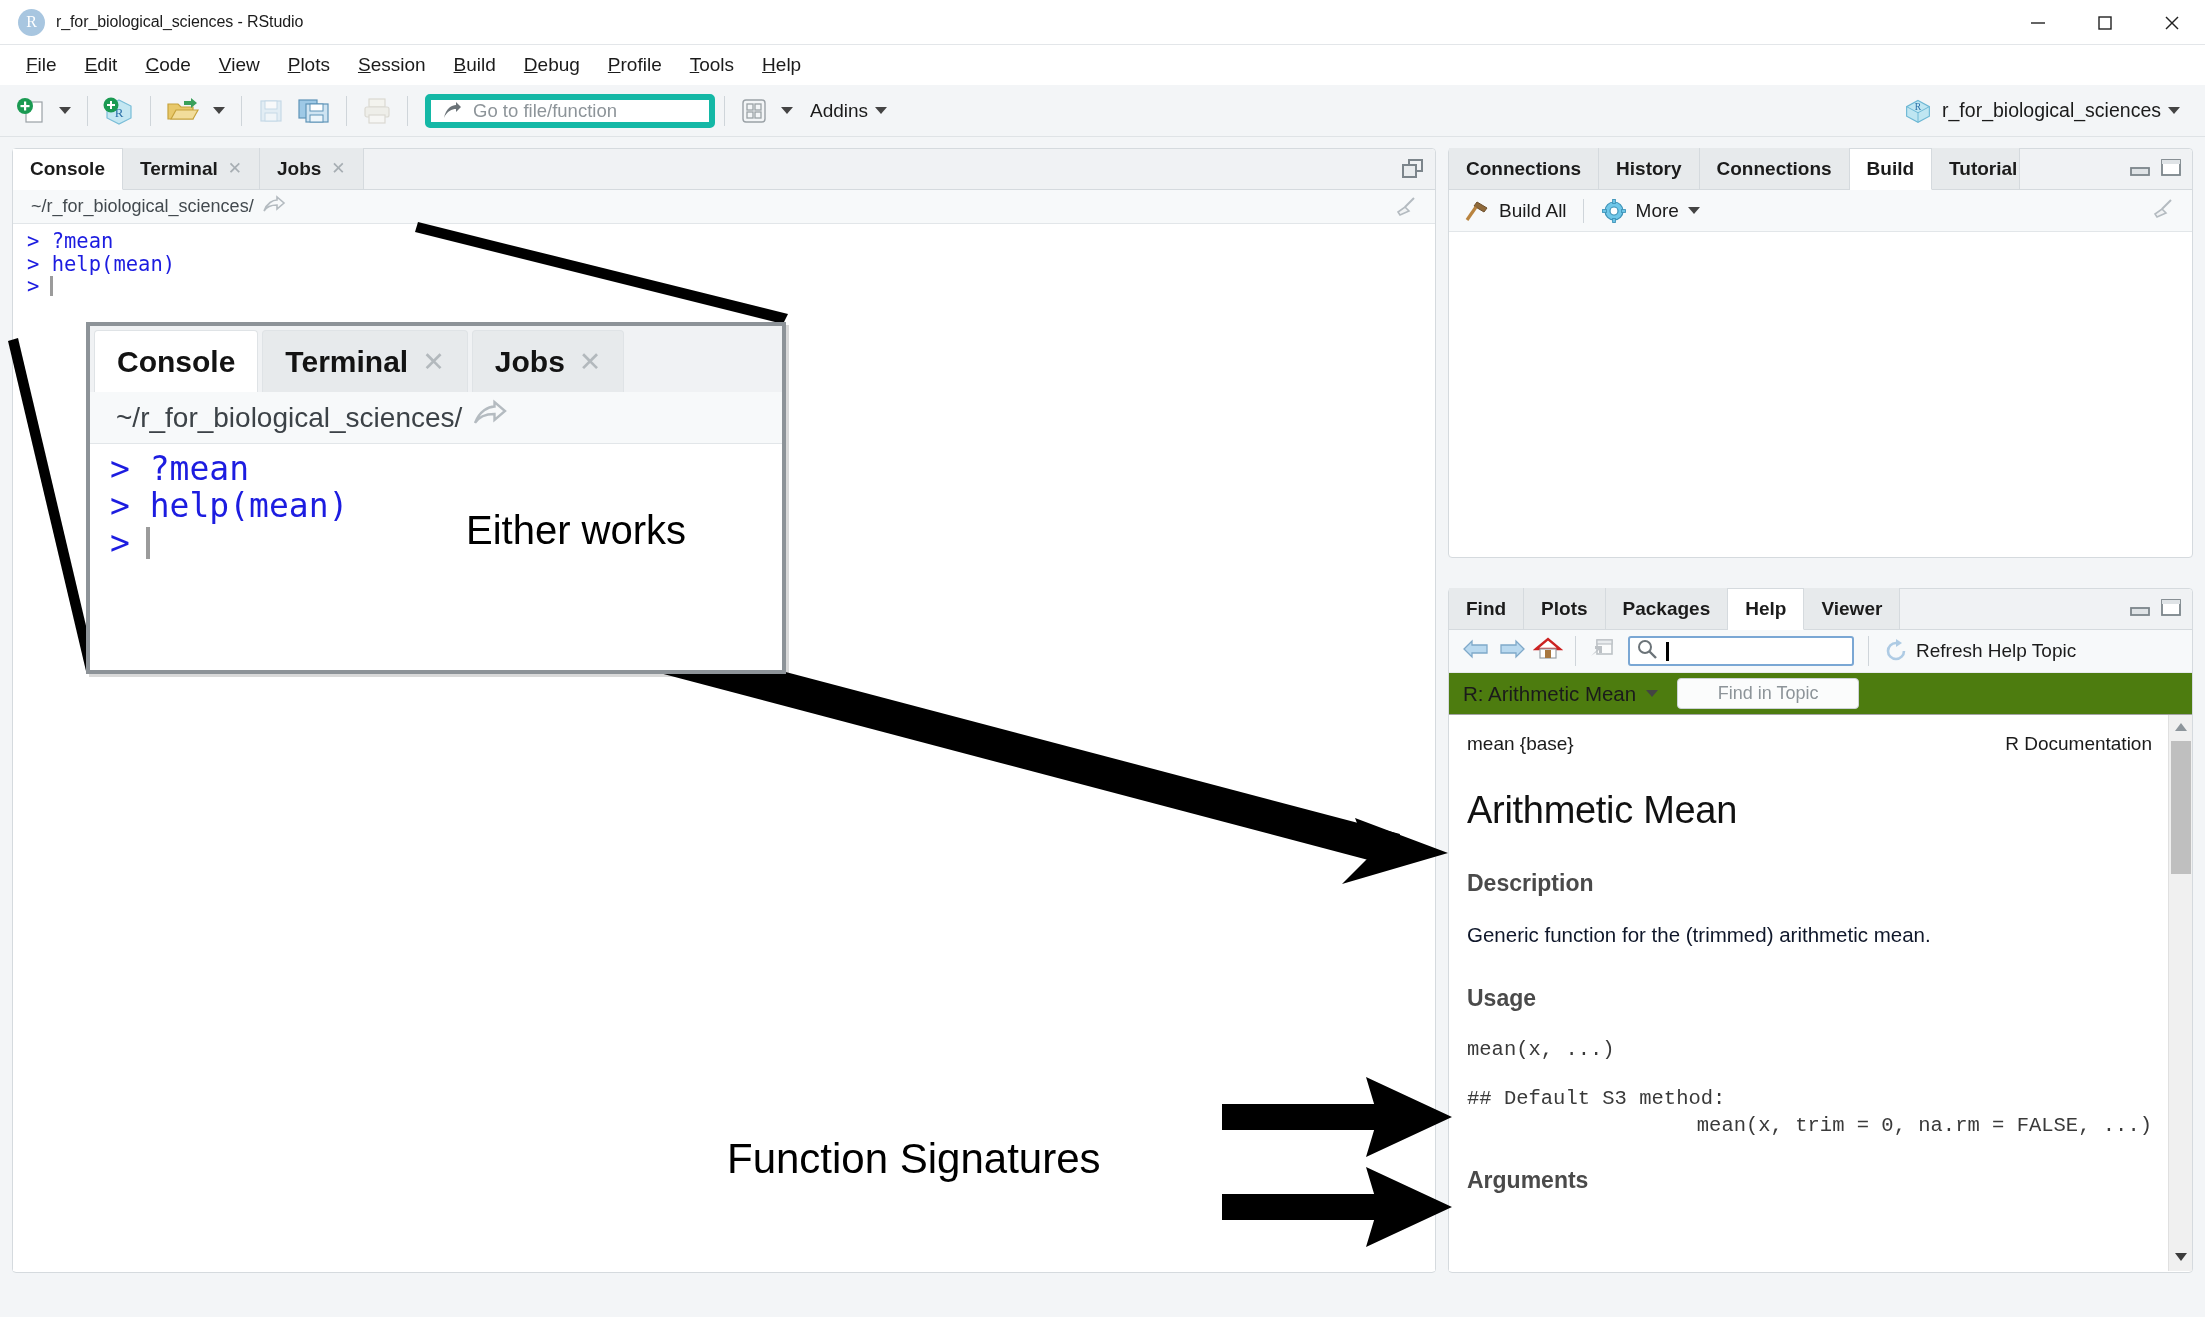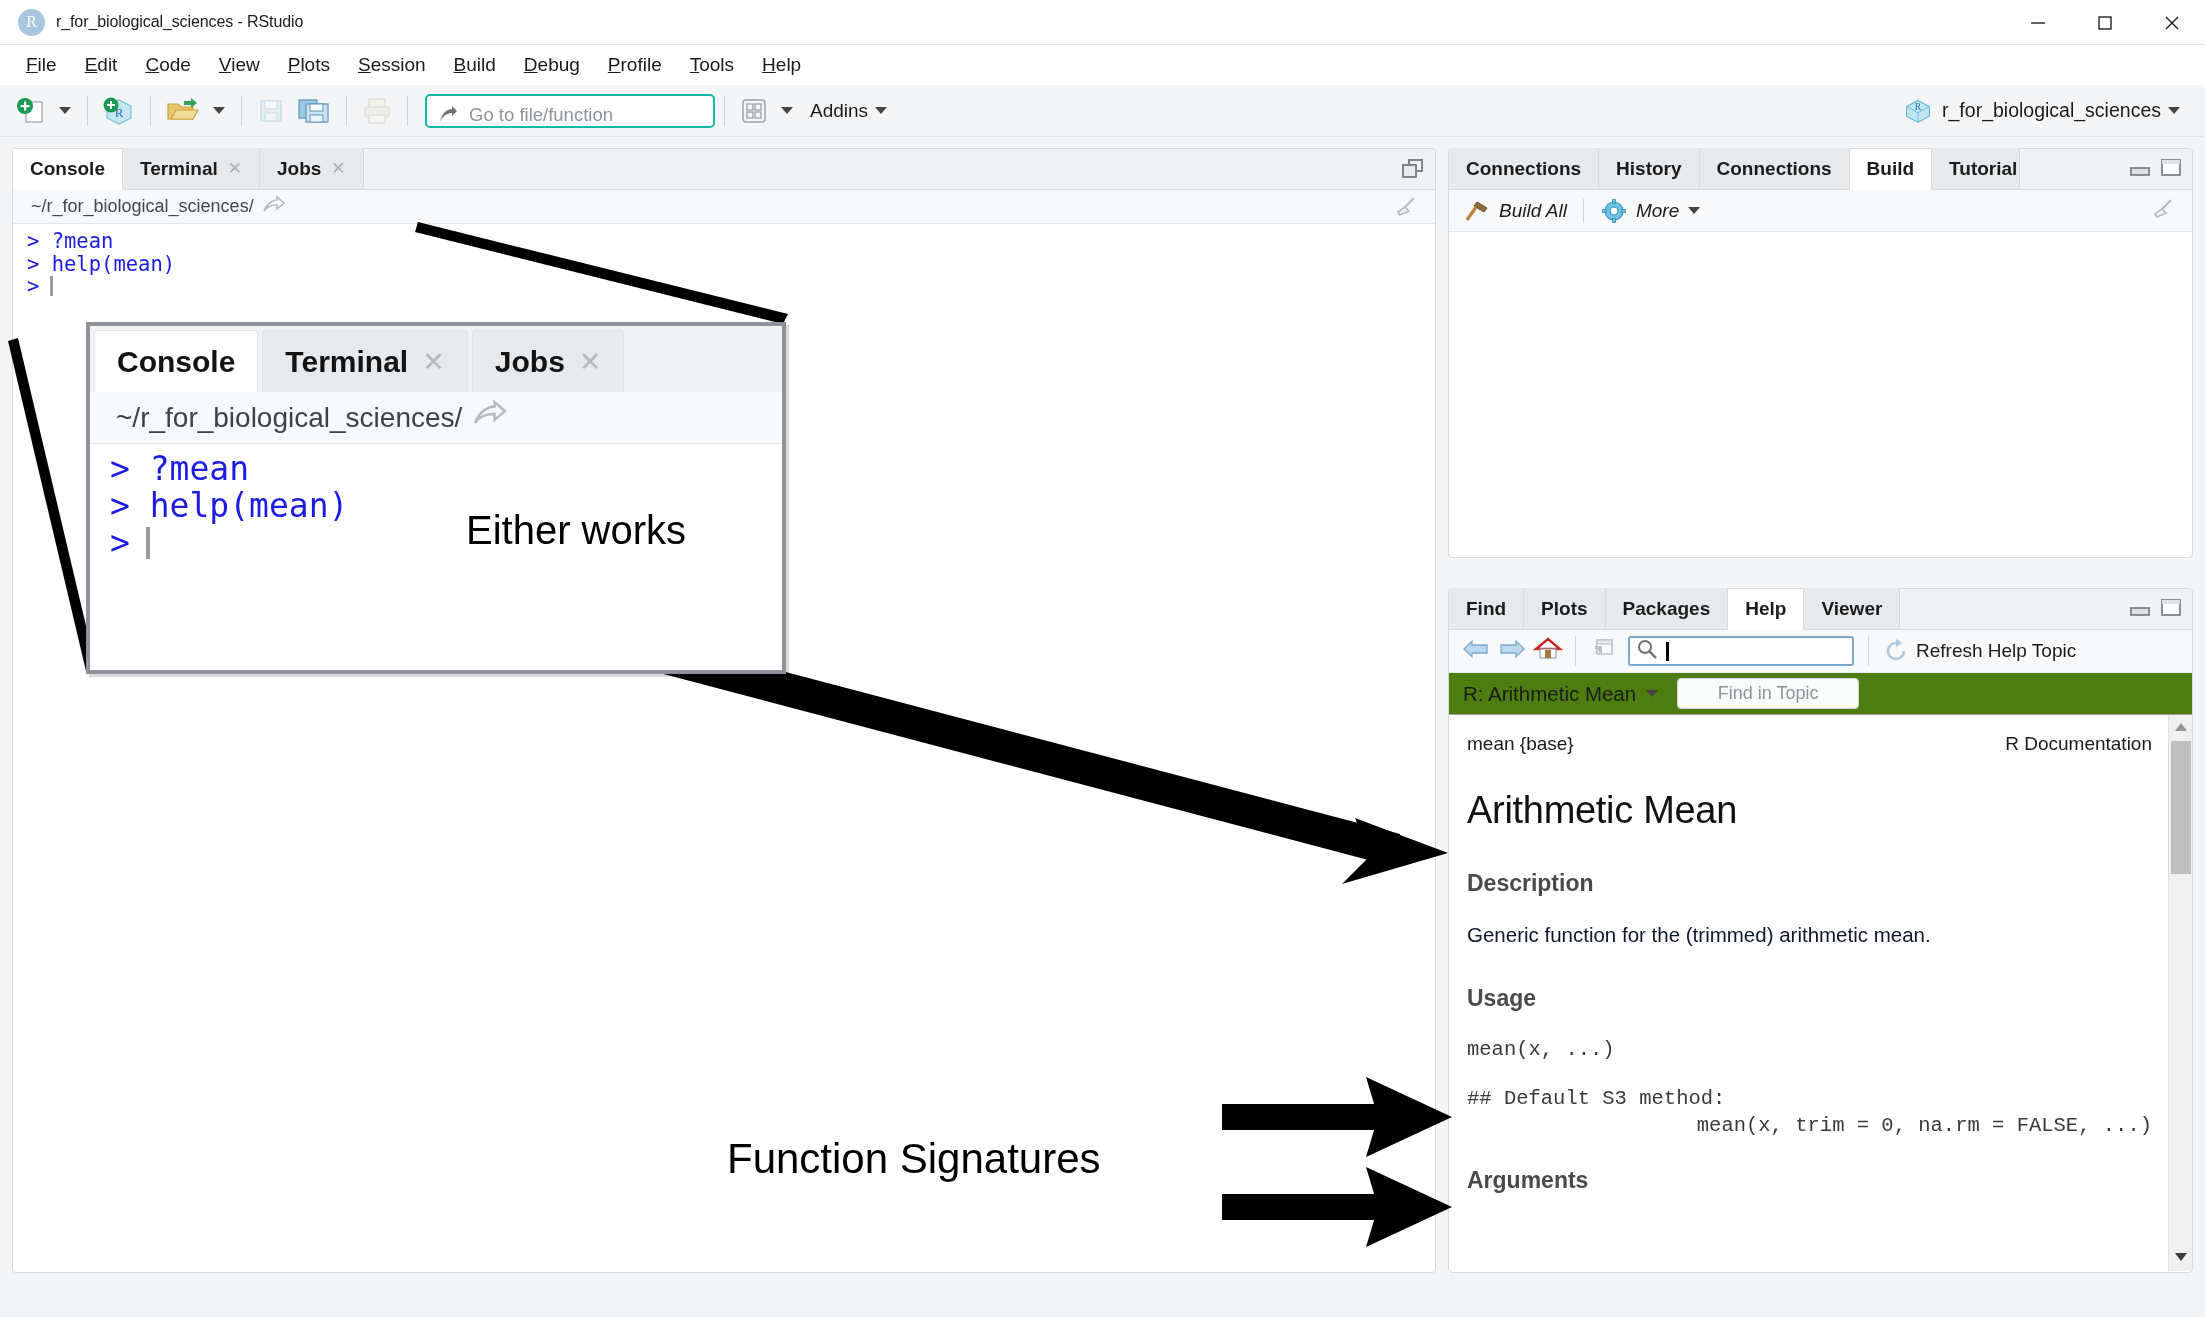--- a/index.html
+++ b/index.html
@@ -41,22 +41,22 @@
   
   .toolbar {
     position: absolute; left: 0; top: 85px; width: 2205px; height: 52px;
     background: #f3f5f7; border-bottom: 1px solid #dfe3e6;
     display: flex; align-items: center; padding-left: 10px;
   }
   .tool { display:flex; align-items:center; justify-content:center; height: 44px; padding: 0 5px; }
   .sep { width: 1px; height: 30px; background: #cfd5da; margin: 0 9px; }
   .caret { width:0;height:0;border-left:6px solid transparent;border-right:6px solid transparent;border-top:7px solid #444; margin: 0 7px; }
   .gotofile {
-    width: 290px; height: 34px; background: #ffffff; border: 2px solid #14b8a6;
-    border-radius: 5px; display: flex; align-items: flex-end; padding-left: 10px; margin-left: 8px;
+    width: 290px; height: 34px; background: #ffffff; border: 6px solid #14b8a6;
+    border-radius: 5px; display: flex; align-items: center; padding-left: 10px; margin-left: 8px;
   }
   .gotofile .ph { font-size: 18.5px; color: #8d9499; margin-left: 10px; }
   .addins { font-size: 19px; color: #1b1b1b; margin-left: 10px; }
   .projsel { position:absolute; right: 18px; display:flex; align-items:center; }
   .projsel .pname { font-size: 19.5px; color:#1b1b1b; margin-left: 9px; }
 
   
   .pane { position: absolute; background:#ffffff; border:1px solid #d5dade; border-radius: 4px; }
   .tabbar { height: 41px; background:#f0f2f4; border-bottom:1px solid #d5dade;
             display:flex; align-items:flex-end; border-radius:4px 4px 0 0; position:relative; }
@@ -80,21 +80,21 @@
   .cline { font-family: "DejaVu Sans Mono", monospace; font-size: 20.5px; color:#1c1ce0;
            line-height: 22.5px; white-space: pre; }
   .cursor { display:inline-block; width:3px; height:20px; background:#9b9b9b;
             vertical-align:-3px; margin-left: 11px; }
   .broom { position:absolute; right:14px; top:4px; }
 
   
   #env-pane { left: 1448px; top: 148px; width: 745px; height: 410px; }
   .buildbar { height: 42px; background:#f7f9fa; border-bottom:1px solid #e2e6e9;
               display:flex; align-items:center; padding-left: 14px; position:relative; }
-  .bb-item { display:flex; align-items:center; font-size: 19px; color:#1b1b1b;font-style:italic; }
+  .bb-item { display:flex; align-items:center; font-size: 19px; color:#1b1b1b; }
   .bb-sep { width:1px; height:24px; background:#cfd5da; margin: 0 16px; }
 
   
   #help-pane { left: 1448px; top: 588px; width: 745px; height: 685px; }
   .helpbar { height: 43px; background:#f7f9fa; border-bottom:1px solid #e6eaed;
              display:flex; align-items:center; padding-left: 12px; gap: 6px; }
   .helpsearch { width: 226px; height: 30px; background:#ffffff; border:2px solid #7aa7d4;
                 border-radius:3px; display:flex; align-items:center; margin-left: 6px;}
   .hs-caret { width: 3px; height:19px; background:#000; margin-left:4px;}
   .topicbar { height: 42px; background:#4d7c0f; border-bottom:1px solid #a3a3a3;

